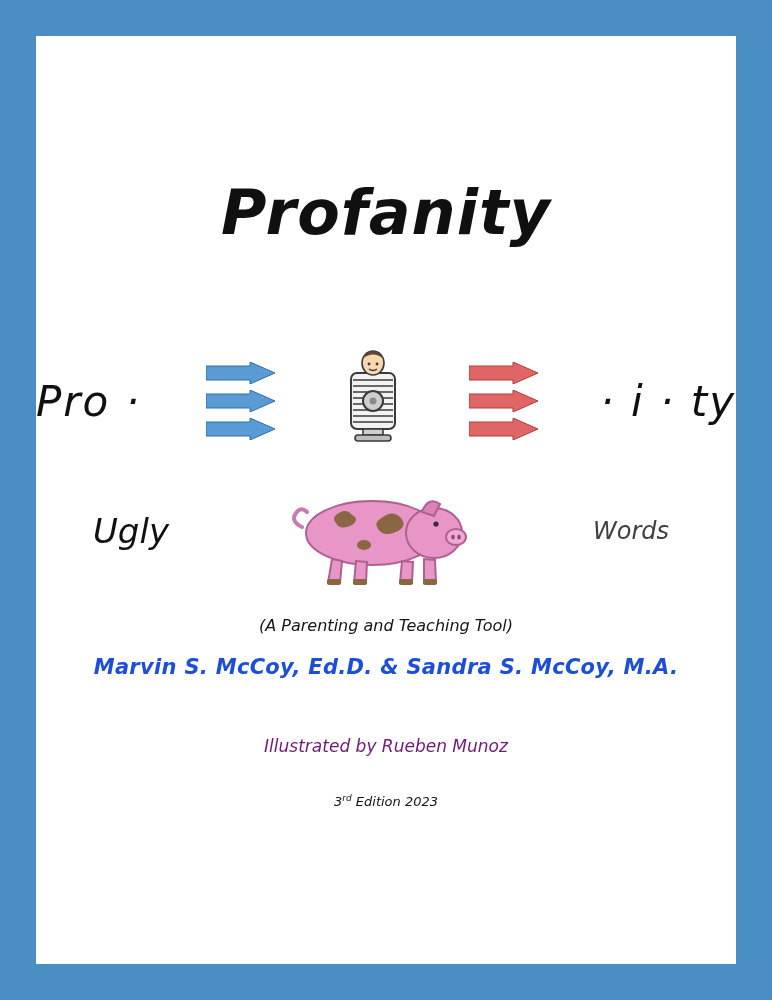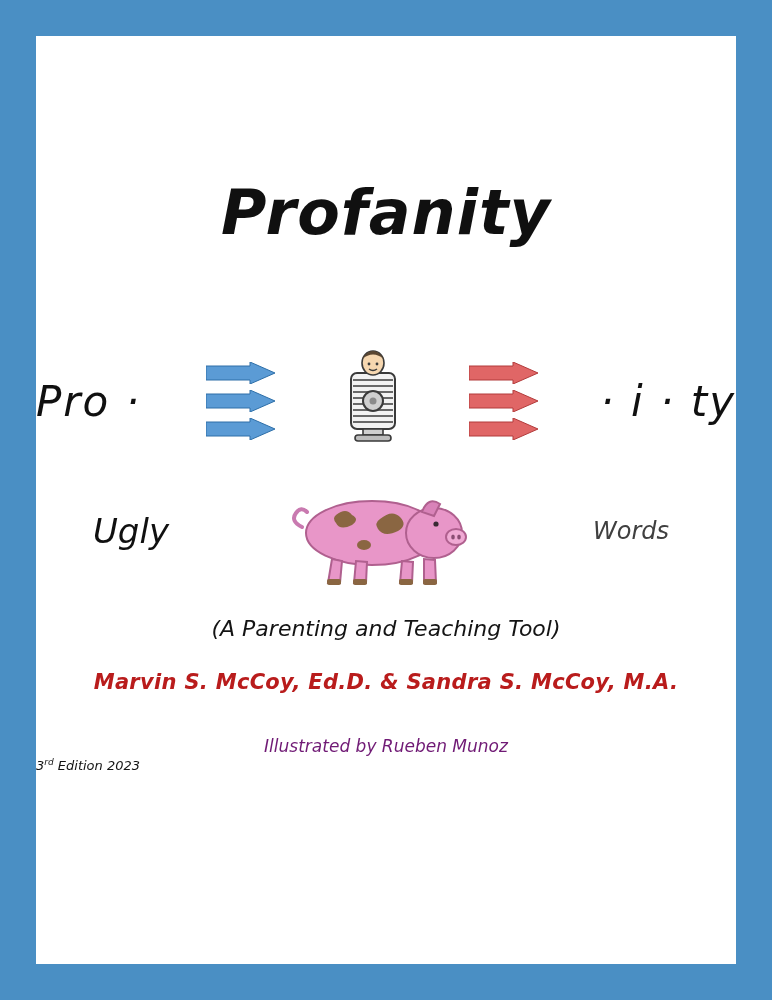--- a/index.html
+++ b/index.html
@@ -135,45 +135,45 @@
   }
 
   .credits {
     position: absolute;
     top: 580px;
     left: 0;
     width: 100%;
     text-align: center;
   }
   .tagline {
-    font-size: 22px;
+    font-size: 16px;
     color: #141414;
-    margin-bottom: 29px;
+    margin-bottom: 20px;
   }
   .authors {
     font-size: 21px;
     font-weight: bold;
-    color: #b91c1c;
+    color: #1d4ed8;
     letter-spacing: 0.3px;
   }
   .illustrator {
     position: absolute;
     top: 700px;
     left: 0;
     width: 100%;
     text-align: center;
     font-size: 17px;
     color: #701a75;
   }
   .edition {
     position: absolute;
-    top: 721px;
-    left: 0;
-    width: 100%;
-    text-align: left;
+    top: 757px;
+    left: 0;
+    width: 100%;
+    text-align: center;
     font-size: 13px;
     color: #141414;
   }
   .edition sup {
     font-size: 9px;
     vertical-align: super;
   }
 </style>
 </head>
 <body>

